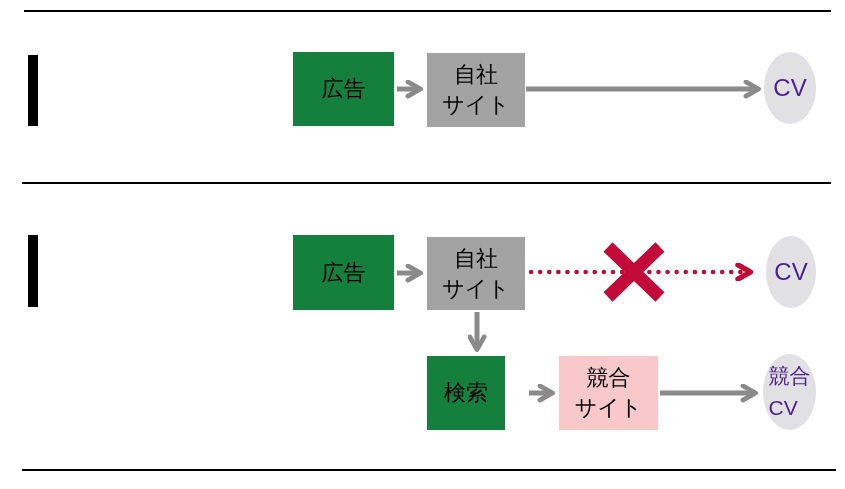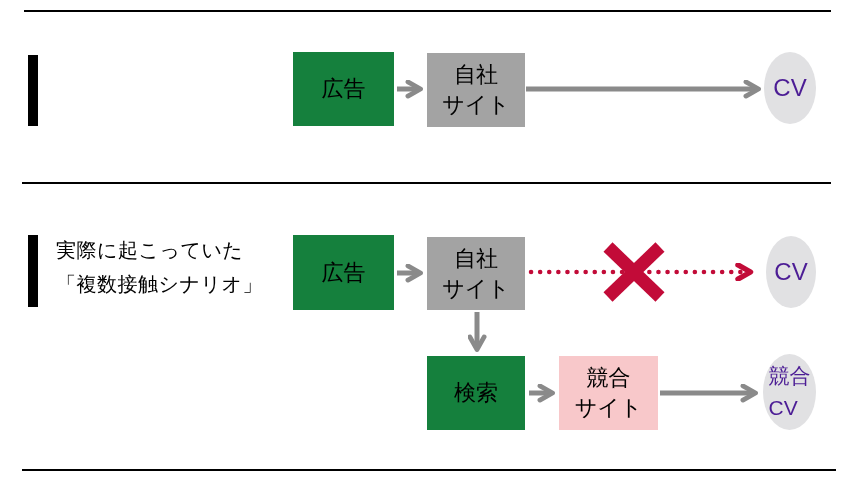--- a/index.html
+++ b/index.html
@@ -72,29 +72,27 @@
   <div class="divider" style="left:22px; top:469px; width:814px;"></div>
 
   <div class="accent-bar" style="left:28px; top:55px; height:71px;"></div>
 
   <div class="node green" style="left:293px; top:52px; width:101px; height:74px;">広告</div>
   <div class="node blue" style="left:427px; top:53px; width:98px; height:74px;">自社
 サイト</div>
   <div class="ellipse" style="left:764px; top:52px; width:52px; height:72px;">CV</div>
 
   <div class="accent-bar" style="left:28px; top:235px; height:72px;"></div>
-  <div class="heading" style="left:56px; top:233px;">実際に起こっていた
-「複数接触シナリオ」</div>
 
   <div class="node green" style="left:293px; top:235px; width:101px; height:75px;">広告</div>
   <div class="node blue" style="left:427px; top:237px; width:98px; height:73px;">自社
 サイト</div>
   <div class="ellipse" style="left:766px; top:236px; width:50px; height:72px;">CV</div>
 
-  <div class="node green" style="left:427px; top:356px; width:98px; height:74px;">検索</div>
+  <div class="node green" style="left:427px; top:356px; width:78px; height:74px;">検索</div>
   <div class="node pink" style="left:559px; top:356px; width:99px; height:74px;">競合
 サイト</div>
   <div class="ellipse small-text" style="left:763px; top:354px; width:53px; height:76px;">競合
 CV</div>
 
   <svg class="overlay" width="845" height="489" viewBox="0 0 845 489">
     <defs>
       <marker id="mGray" viewBox="0 0 12 12" refX="9" refY="6" markerWidth="3.8" markerHeight="3.8" orient="auto">
         <path d="M2,1.5 L10,6 L2,10.5" fill="none" stroke="#8a8a8a" stroke-width="3" stroke-linecap="round" stroke-linejoin="round"></path>
       </marker>

